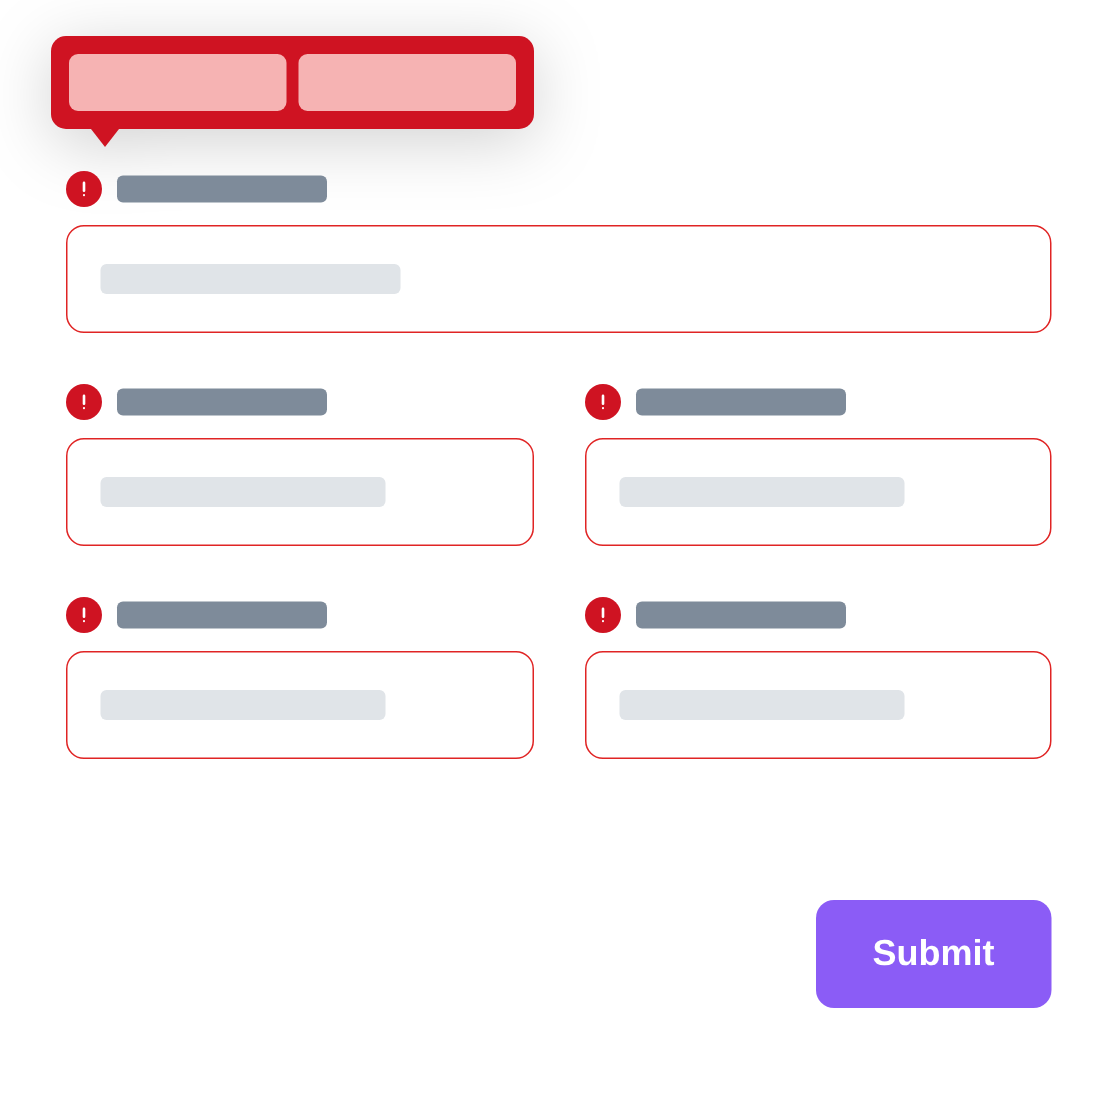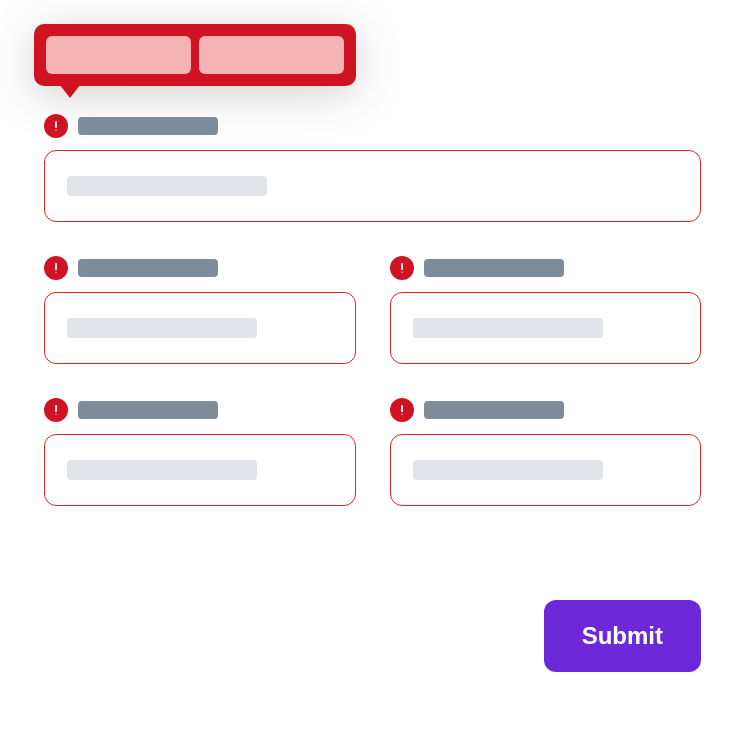--- a/index.html
+++ b/index.html
@@ -100,21 +100,21 @@
     margin-top: 34px;
   }
   .col { flex: 1; }
 
   .submit-row {
     position: absolute;
     right: 44px;
     top: 600px;
   }
   .submit-btn {
-    background: #6d28d9;
+    background: #8b5cf6;
     color: #fff;
     border: none;
     border-radius: 12px;
     font-size: 24px;
     font-weight: 600;
     padding: 22px 38px;
     cursor: pointer;
   }
 </style>
 </head>

